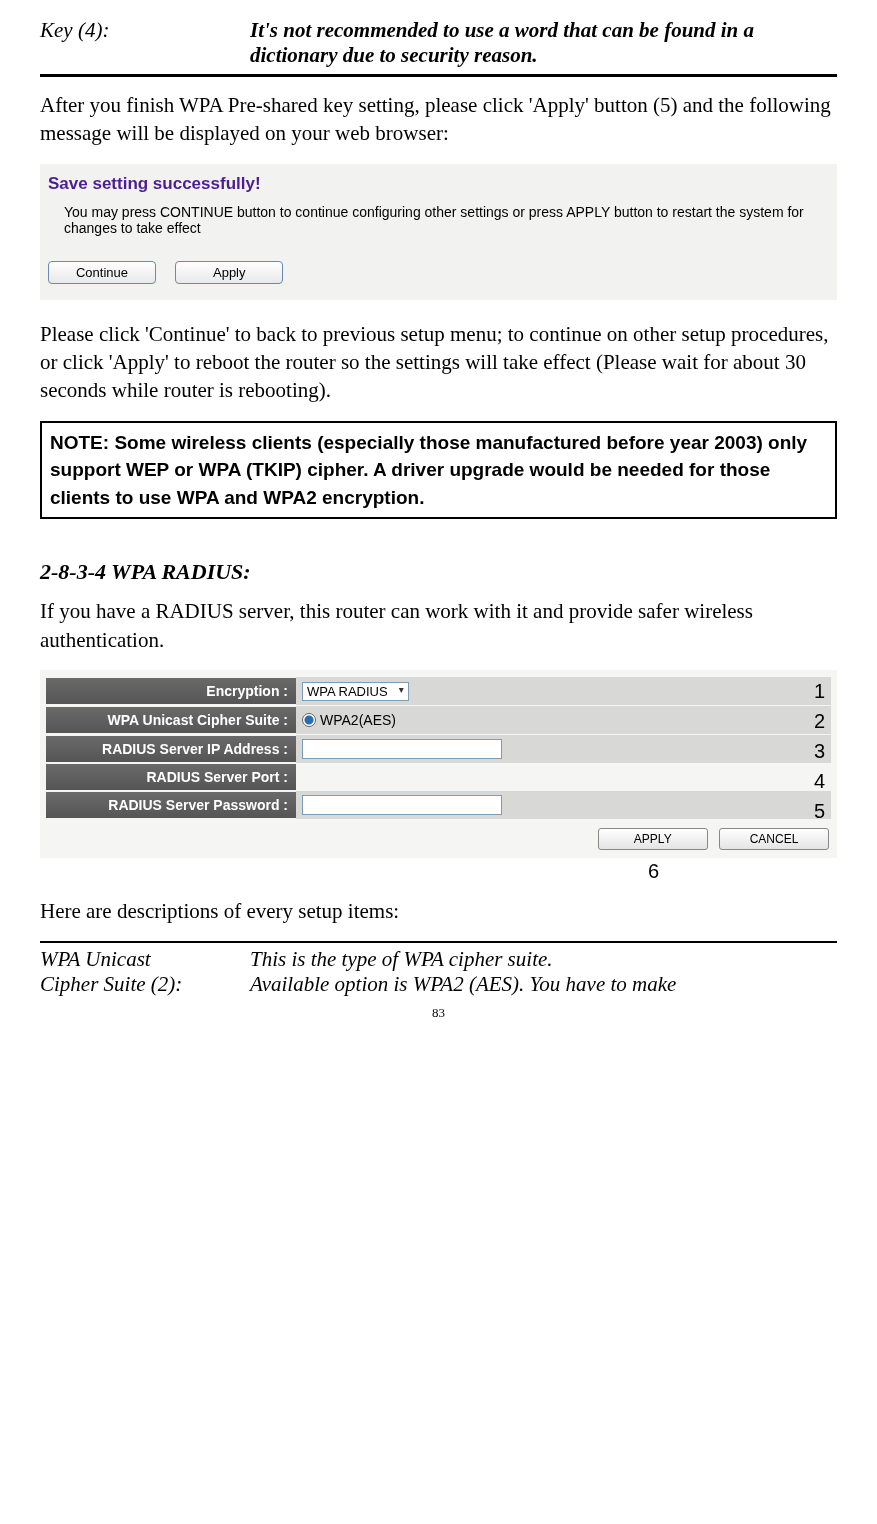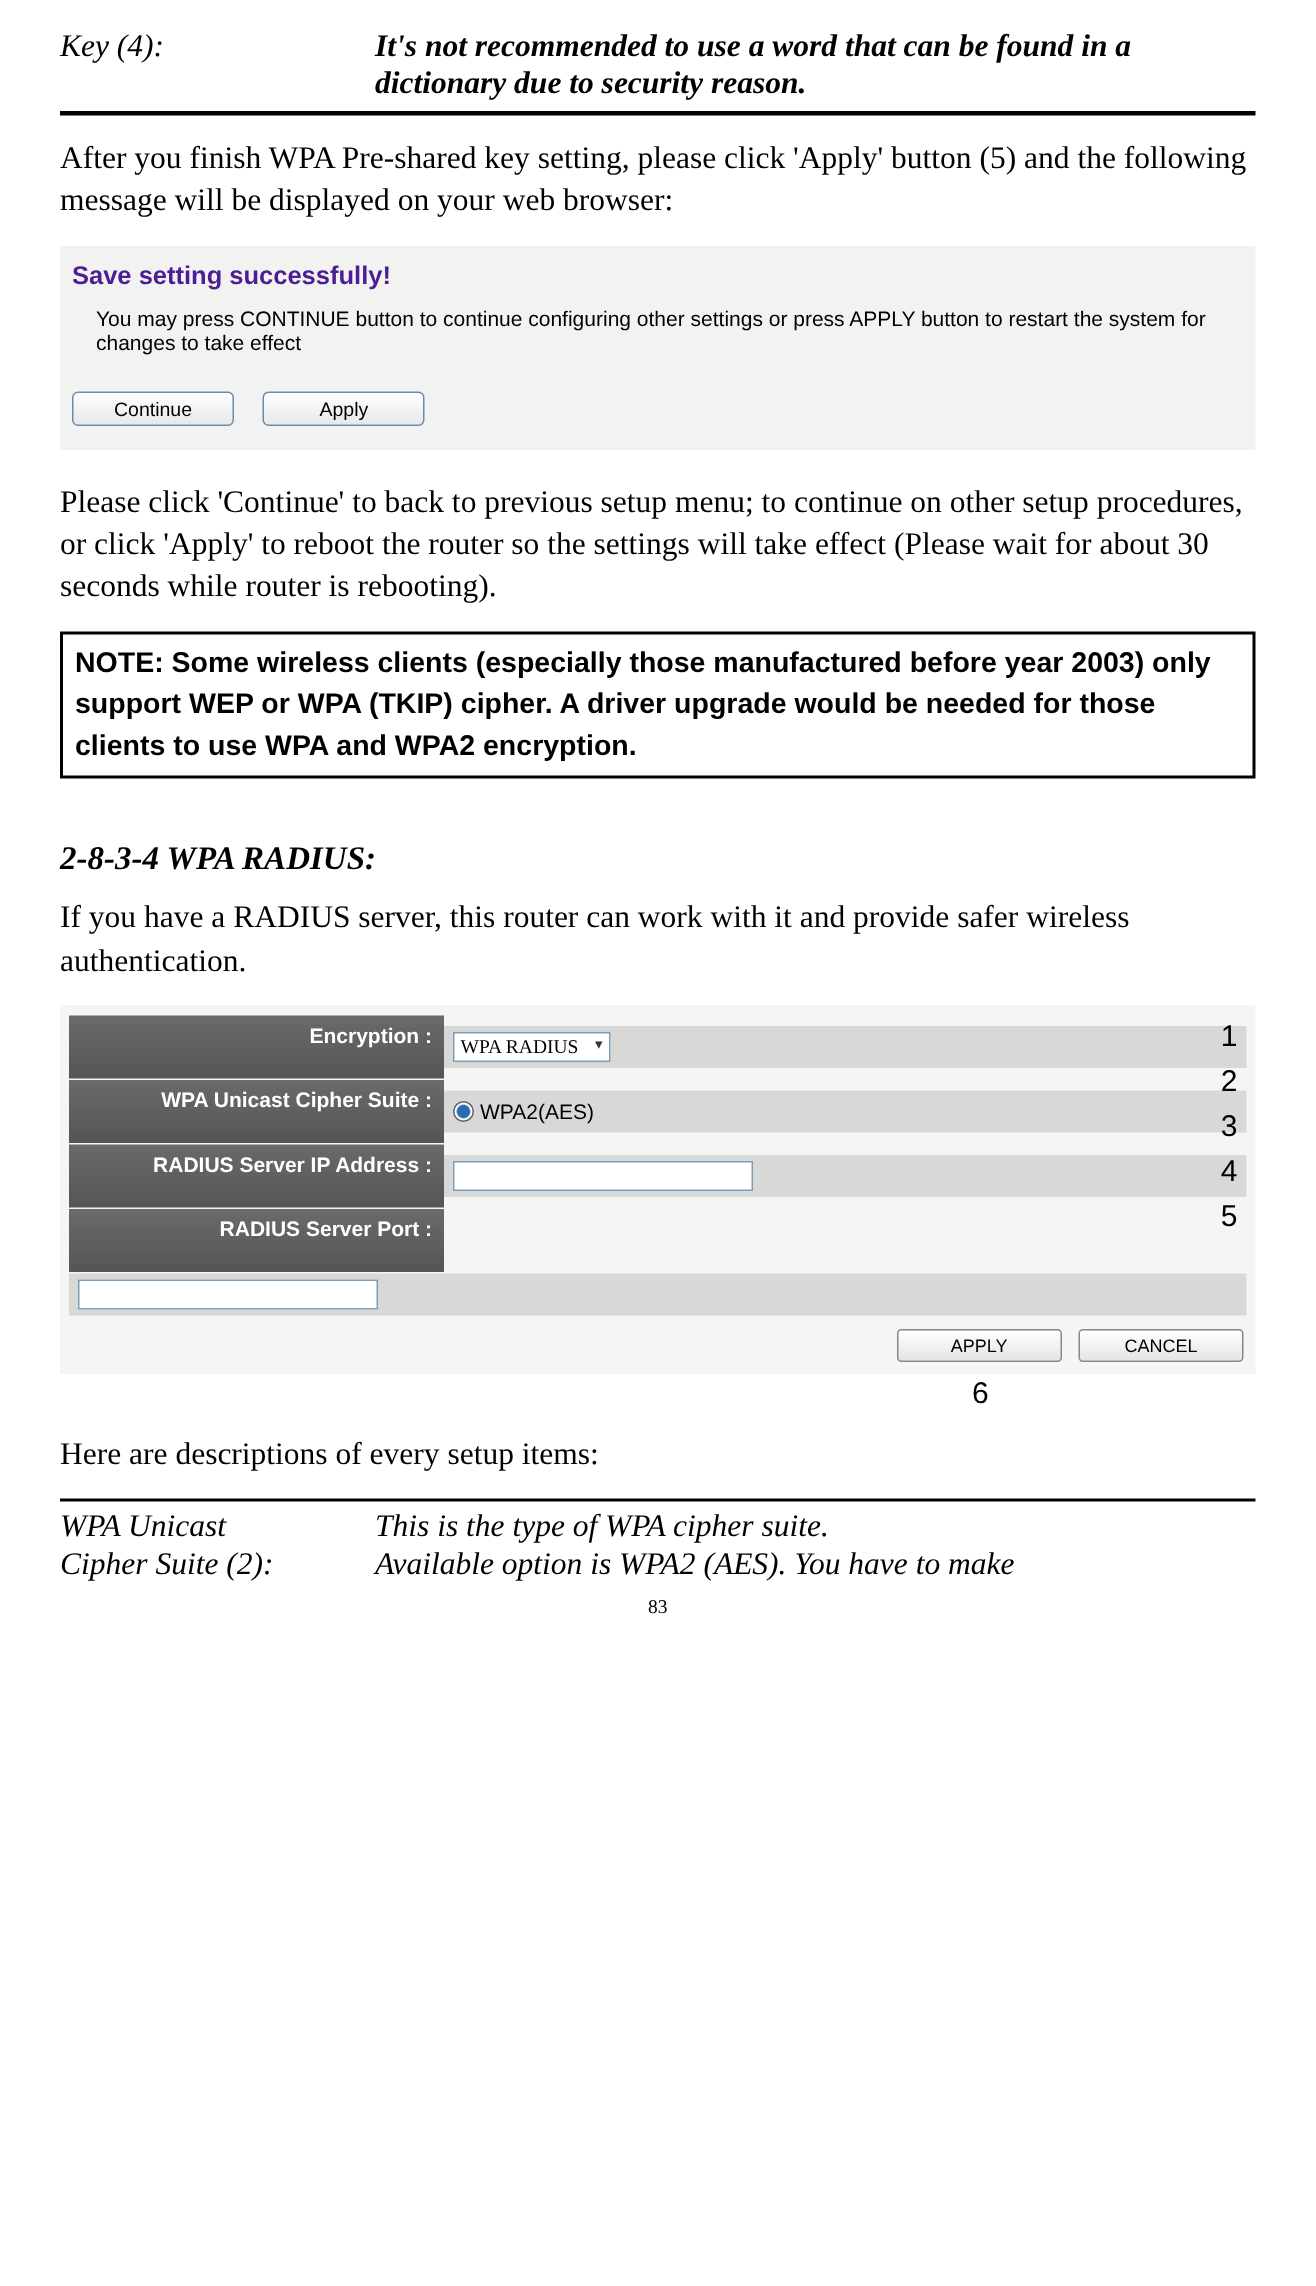--- a/index.html
+++ b/index.html
@@ -77,34 +77,34 @@
       margin: 1px 0;
     }
     .form-label {
       width: 250px;
       background: linear-gradient(#6a6a6a, #555);
       color: #fff;
       font-family: Arial, sans-serif;
       font-size: 14px;
       font-weight: bold;
       text-align: right;
-      padding: 5px 8px 21px 4px;
+      padding: 5px 8px 5px 4px;
       box-sizing: border-box;
     }
     .form-input-area {
       flex: 1;
       background: #d8d8d6;
       padding: 3px 6px;
       height: 28px;
       display: flex;
       align-items: center;
       box-sizing: border-box;
     }
     .select {
-      font-family: Liberation Serif, serif;
+      font-family: Liberation Sans, sans-serif;
       font-size: 13px;
       background: #fff;
       border: 1px solid #7a9db9;
       padding: 1px 20px 1px 4px;
       position: relative;
       display: inline-block;
     }
     .select::after {
       content: "▾";
       position: absolute;
@@ -223,20 +223,21 @@
     </div>
     <span class="form-num" style="top:70px">3</span>
   </div>
 
   <div class="form-row">
     <div class="form-label">RADIUS Server Port :</div>
     <span class="form-num" style="top:100px">4</span>
   </div>
 
   <div class="form-row">
+    <div class="form-label">RADIUS Server Password :</div>
     <div class="form-input-area">
       <span class="textfield" style="width:190px"></span>
     </div>
     <span class="form-num" style="top:130px">5</span>
   </div>
 
   <div class="form-buttons">
     <span class="btn2">APPLY</span>
     <span class="btn2">CANCEL</span>
   </div>

